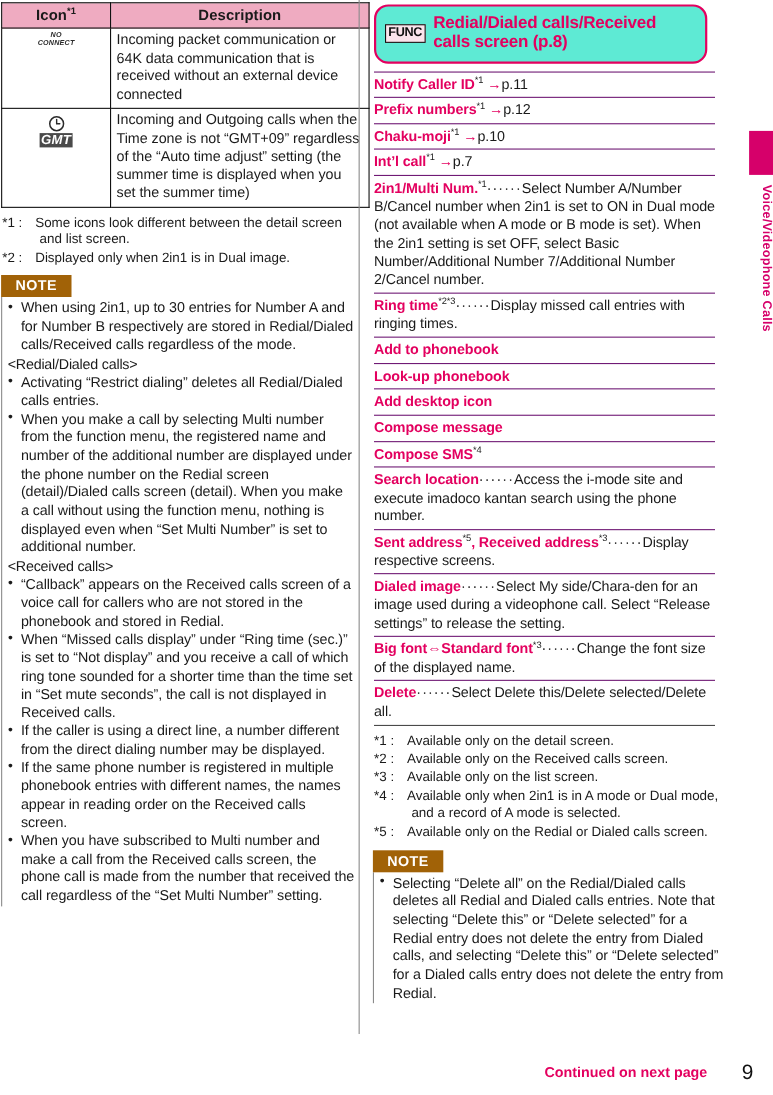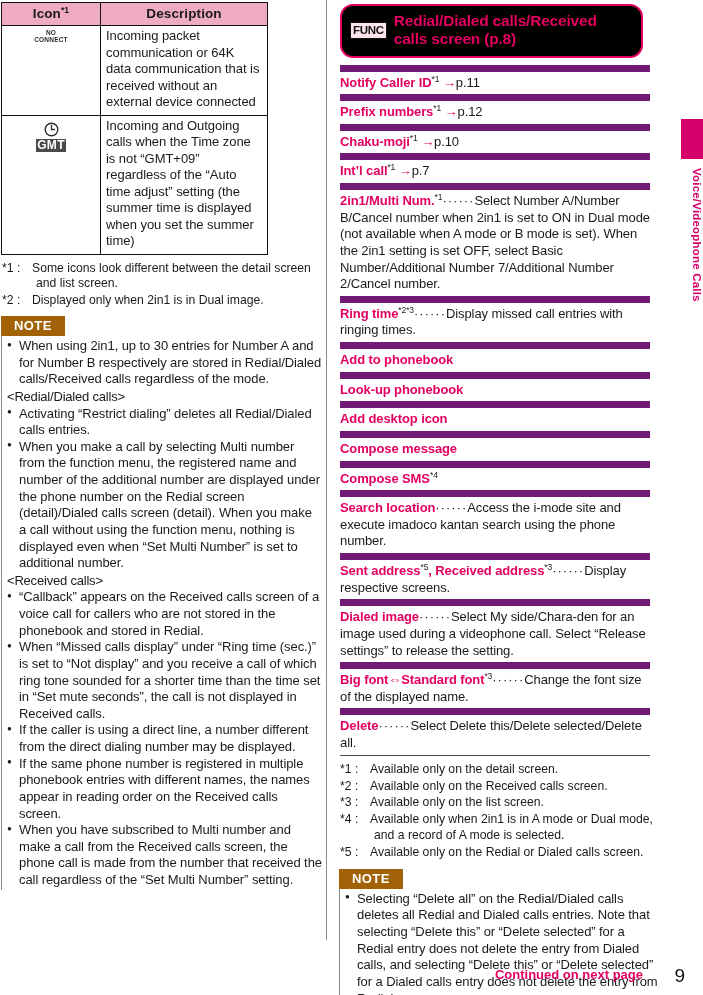--- a/index.html
+++ b/index.html
@@ -42,21 +42,21 @@
     left: -12px;
     top: 0;
     width: 1px;
     height: 940px;
     background: #8a8a8a;
   }
 
   
   table.icon-table {
     border-collapse: collapse;
-    width: 267px;
+    width: 335px;
     margin: 2px 0 0 1px;
     table-layout: fixed;
   }
   table.icon-table th,
   table.icon-table td {
     border: 1px solid #111;
     vertical-align: top;
     padding: 2px 5px 4px 5px;
   }
   table.icon-table th {
@@ -69,20 +69,21 @@
   }
   table.icon-table col.c-icon { width: 99px; }
   table.icon-table td.desc {
     font-size: 13px;
     line-height: 1.27;
     letter-spacing: -0.05px;
   }
   td.iconcell {
     text-align: center;
     padding-top: 6px;
+    font-style: italic;
   }
   sup.fn {
     font-size: 8.5px;
     vertical-align: super;
     line-height: 0;
   }
 
   
   .ic-noconnect {
     display: inline-block;
@@ -175,21 +176,21 @@
   }
   .subhead {
     font-weight: normal;
     margin: 1px 0 0 0;
     letter-spacing: -0.2px;
   }
 
   
   .func-box {
     border: 2px solid #e3005f;
-    background: #000000;
+    background: #5eead4;
     border-radius: 13px;
     padding: 6px 8px 7px 8px;
     display: flex;
     align-items: center;
     gap: 7px;
     width: 303px;
     box-sizing: border-box;
     margin: 4px 0 0 2px;
   }
   .func-key {
@@ -210,21 +211,21 @@
     line-height: 1.18;
     letter-spacing: -0.2px;
   }
 
   
   .menu-list {
     margin: 7px 0 0 2px;
     width: 310px;
   }
   .menu-item {
-    border-top: 7px solid #701a75;
+    border-top: 1px solid #701a75;
     padding: 3px 0 3px 0;
     font-size: 13px;
     line-height: 1.28;
     letter-spacing: -0.1px;
   }
   .menu-item:last-child { border-bottom: 1px solid #4a4a4a; }
   .mi-label {
     color: #e3005f;
     font-weight: bold;
   }

